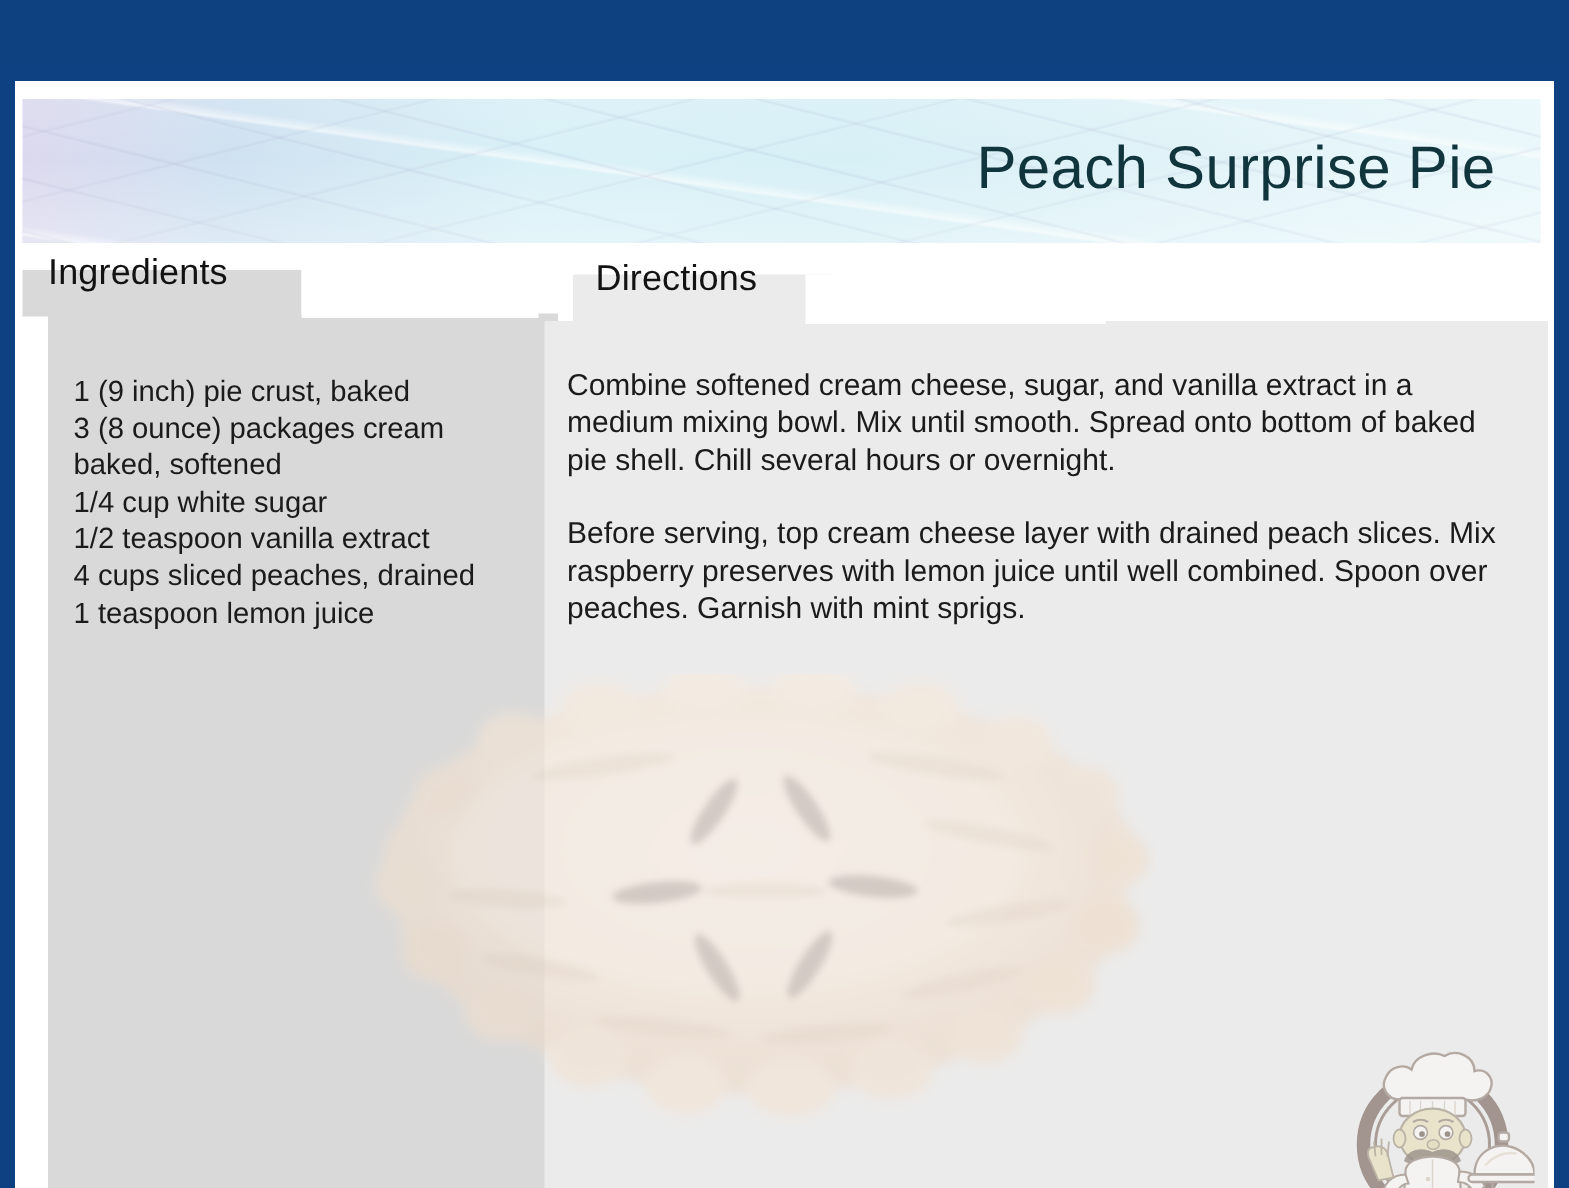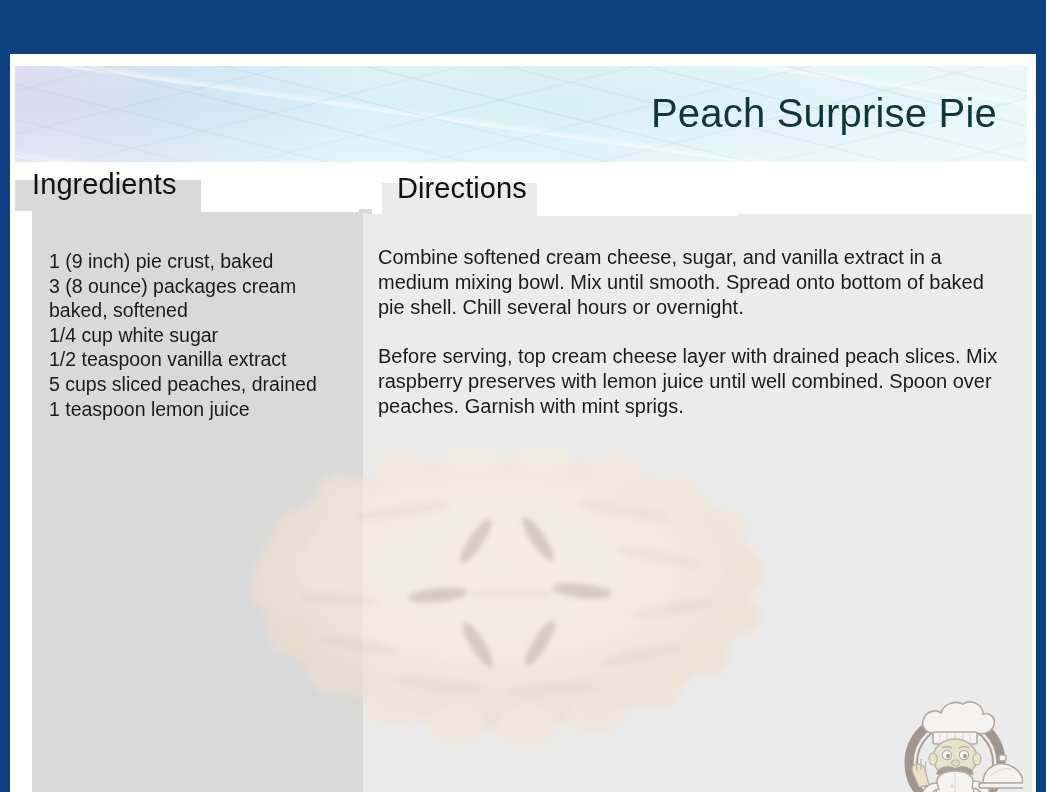--- a/index.html
+++ b/index.html
@@ -93,21 +93,21 @@
   }
 
   
   .panel-tab {
     position: absolute;
     background: #ffffff;
     z-index: 4;
     white-space: nowrap;
   }
   .panel-tab-label {
-    font-size: 29px;
+    font-size: 24px;
     font-weight: 400;
     color: #121212;
     letter-spacing: 0.1px;
   }
 
   #ingredients-panel {
     position: absolute;
     left: 22px;
     top: 155px;
     width: 340px;
@@ -312,21 +312,21 @@
       </g>
     </svg>
 
     <div id="ingredients-panel">
       <div id="ingredients-list">
         <div class="ingredient-line">1 (9 inch) pie crust, baked</div>
         <div class="ingredient-line">3 (8 ounce) packages cream</div>
         <div class="ingredient-line">baked, softened</div>
         <div class="ingredient-line">1/4 cup white sugar</div>
         <div class="ingredient-line">1/2 teaspoon vanilla extract</div>
-        <div class="ingredient-line">5 cups sliced peaches, drained</div>
+        <div class="ingredient-line">4 cups sliced peaches, drained</div>
         <div class="ingredient-line">1 teaspoon lemon juice</div>
       </div>
     </div>
 
     <div class="panel-tab" id="ingredients-tab">
       <span class="panel-tab-label">Ingredients</span>
     </div>
     <div id="ingredients-tab-cover"></div>
 
     <div id="directions-panel">

